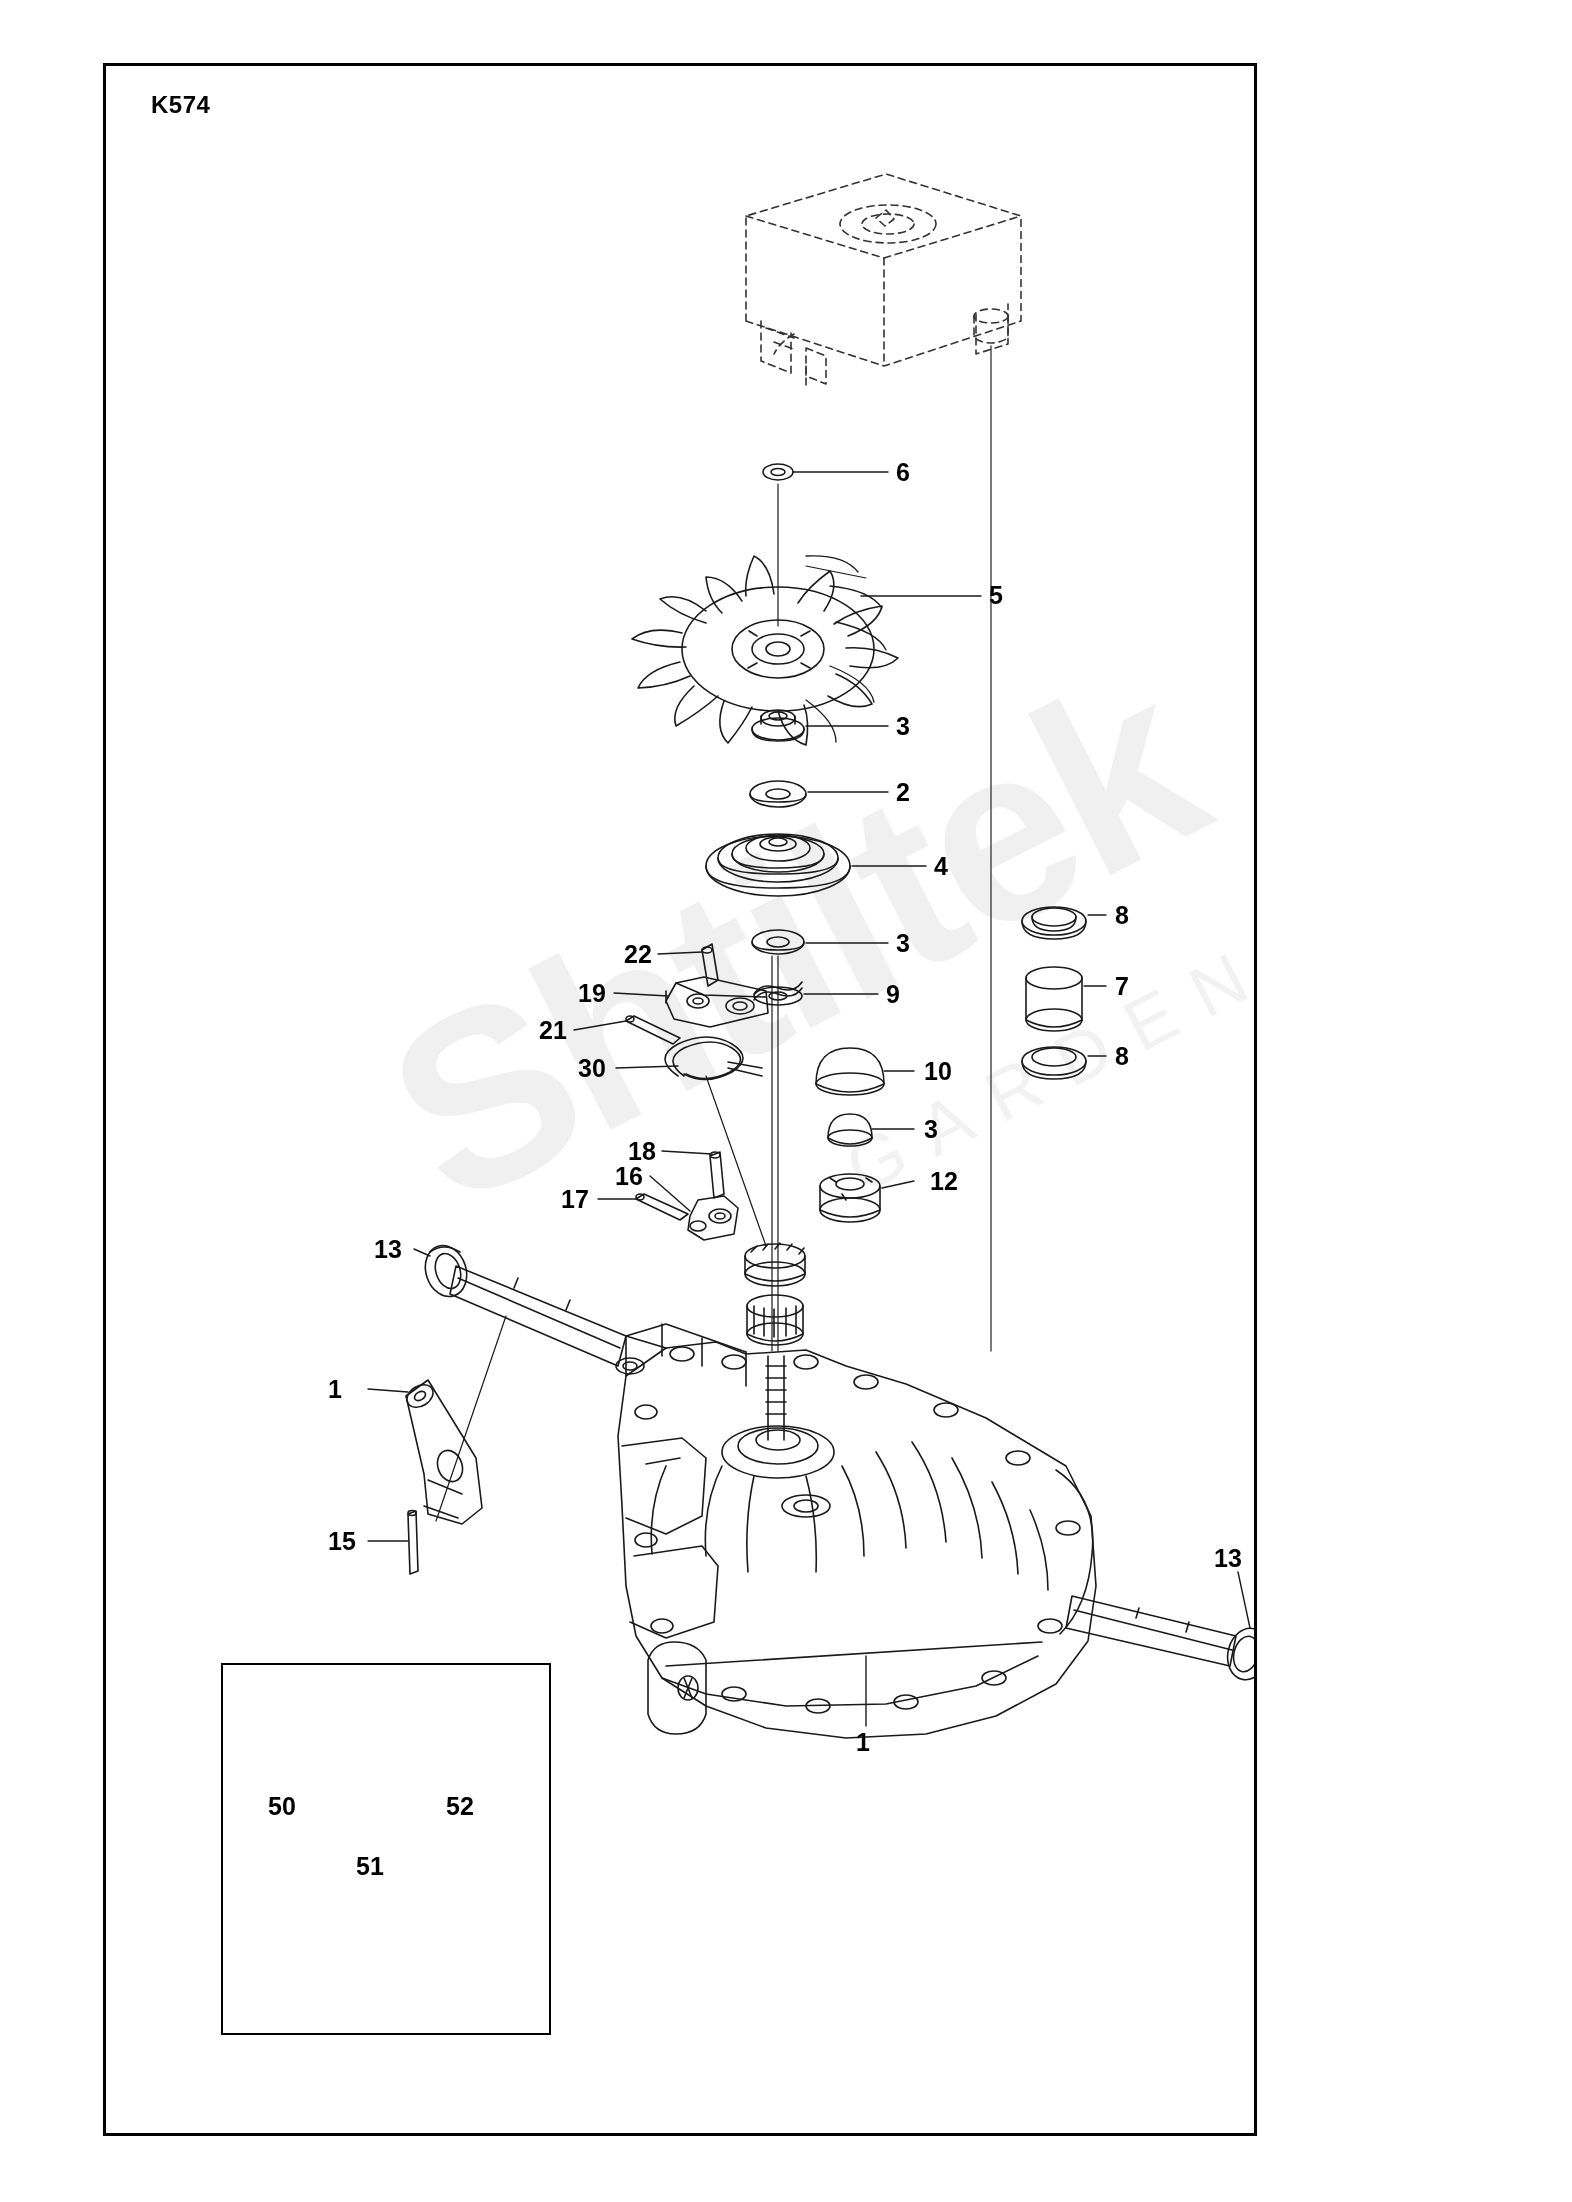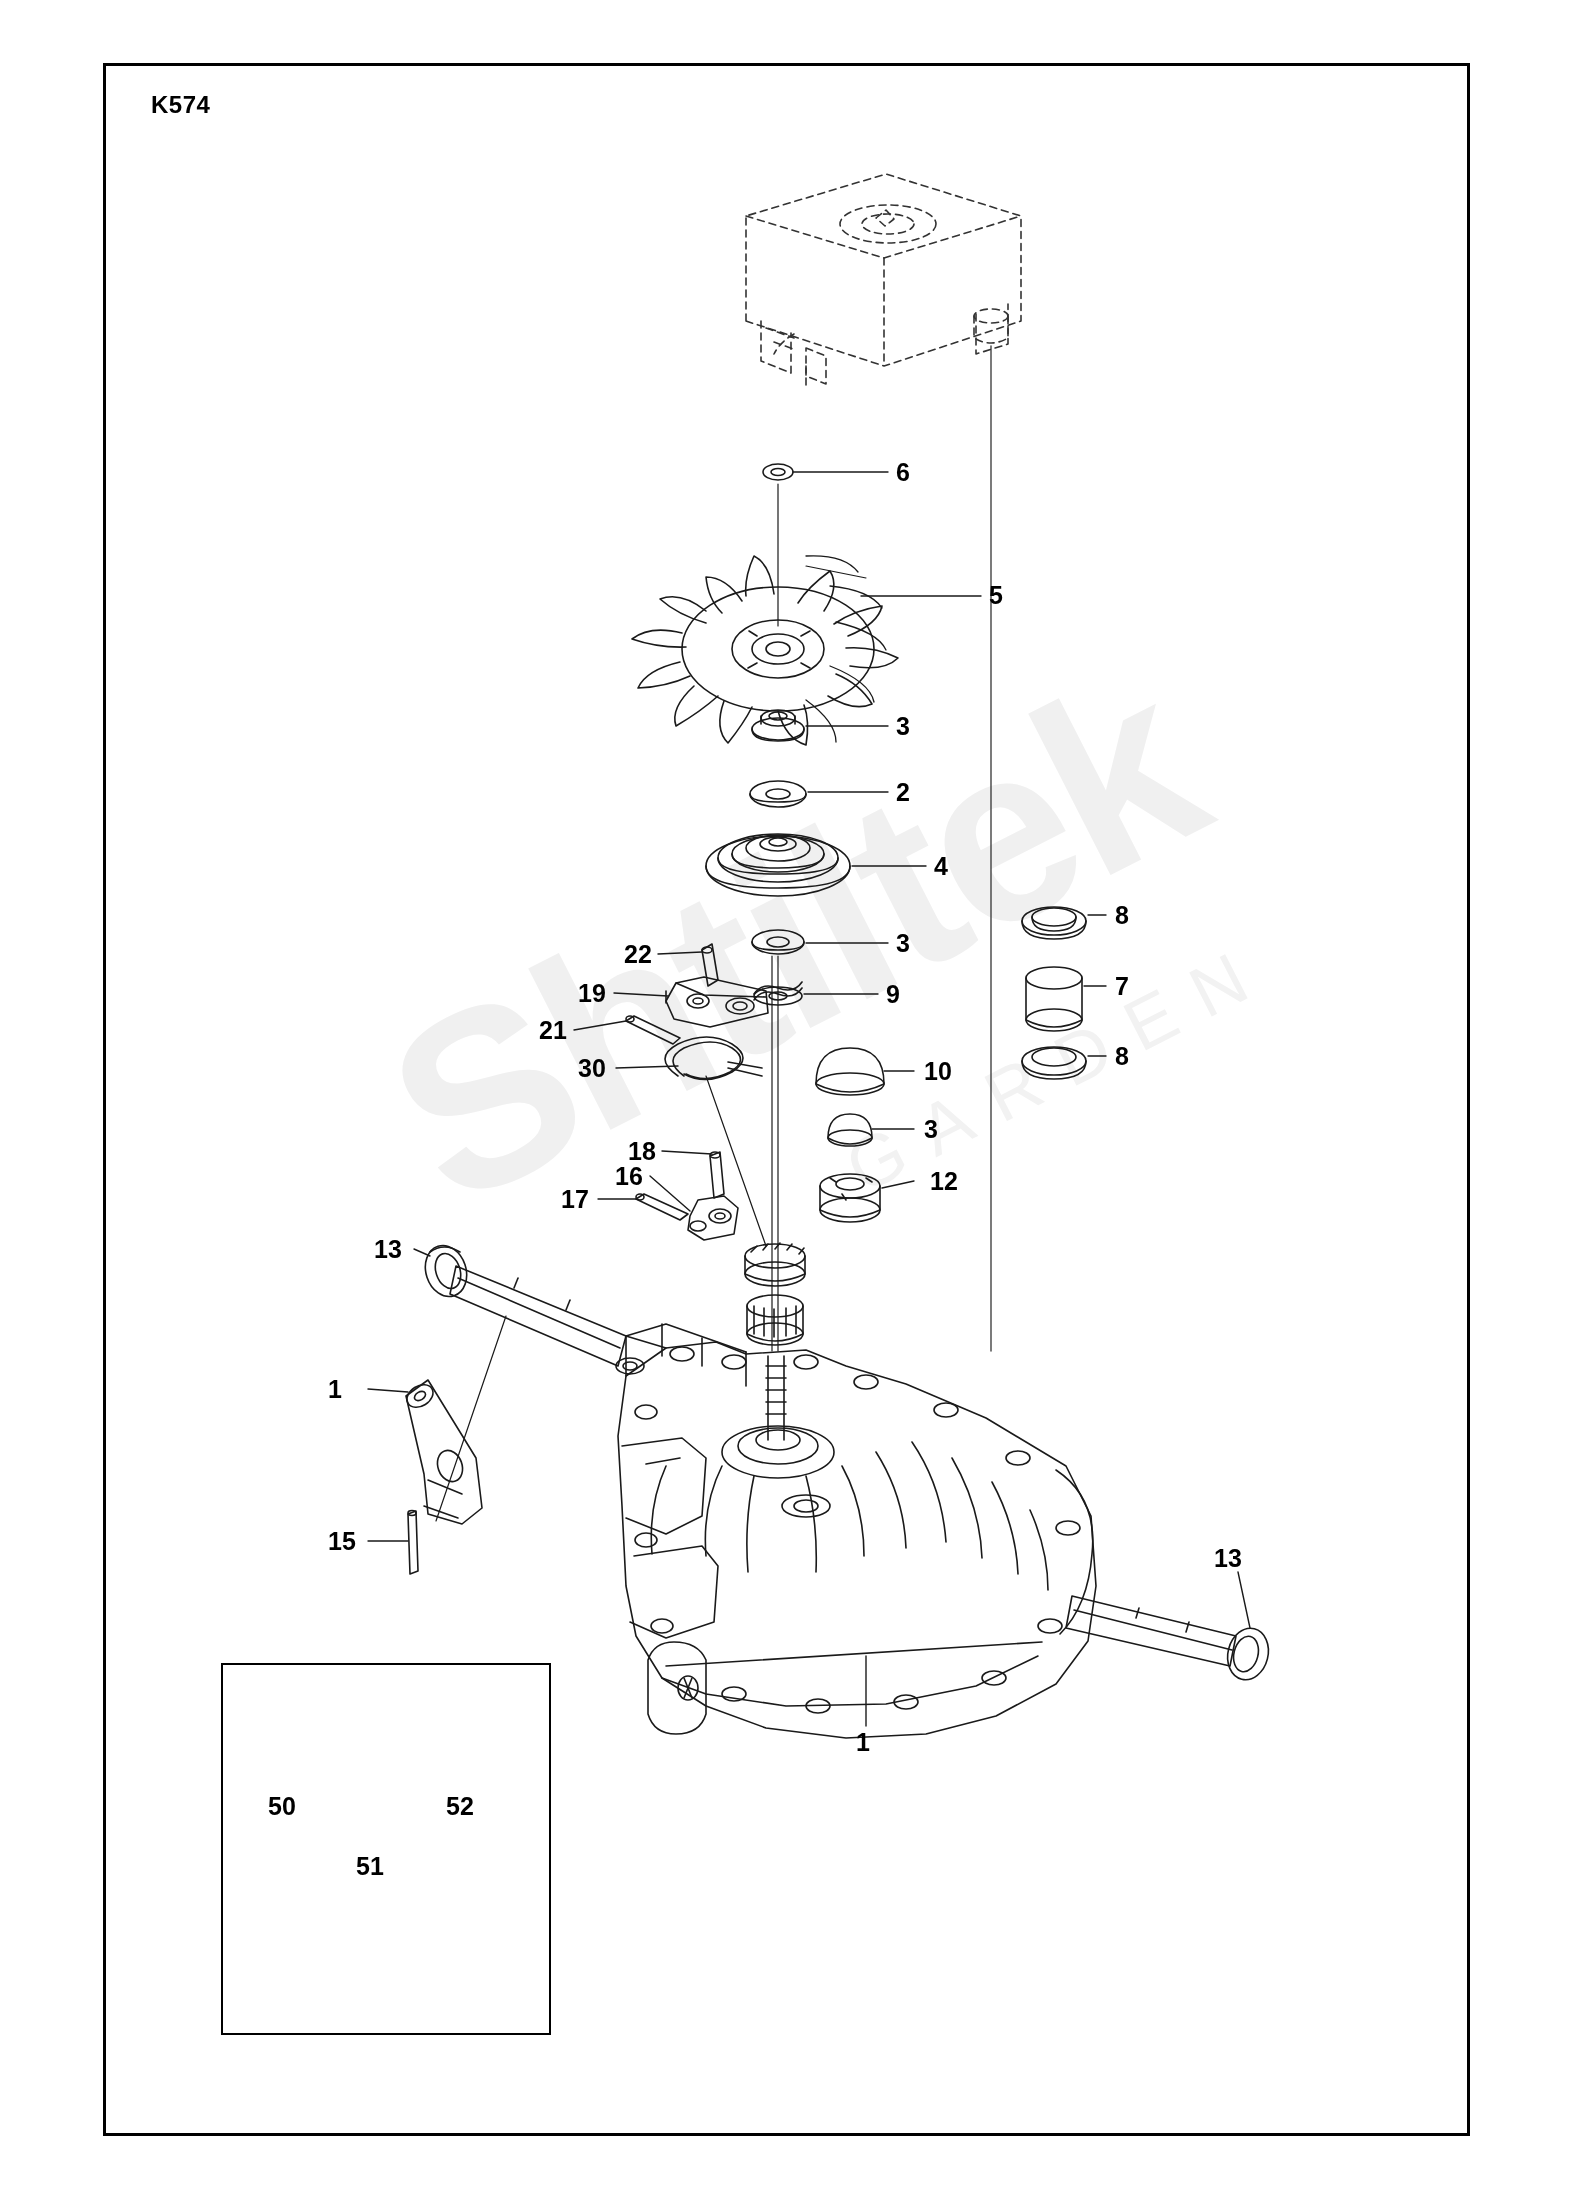--- a/index.html
+++ b/index.html
@@ -19,21 +19,21 @@
     left: 0; top: 0;
     width: 1572px;
     height: 2202px;
     background: #ffffff;
   }
   
   #plate {
     position: absolute;
     left: 103px;
     top: 63px;
-    width: 1367px;
+    width: 1154px;
     height: 2073px;
     border: 3px solid #000000;
     box-sizing: border-box;
     background: #ffffff;
     overflow: hidden;
   }
   #plate-title {
     position: absolute;
     left: 45px;
     top: 25px;

